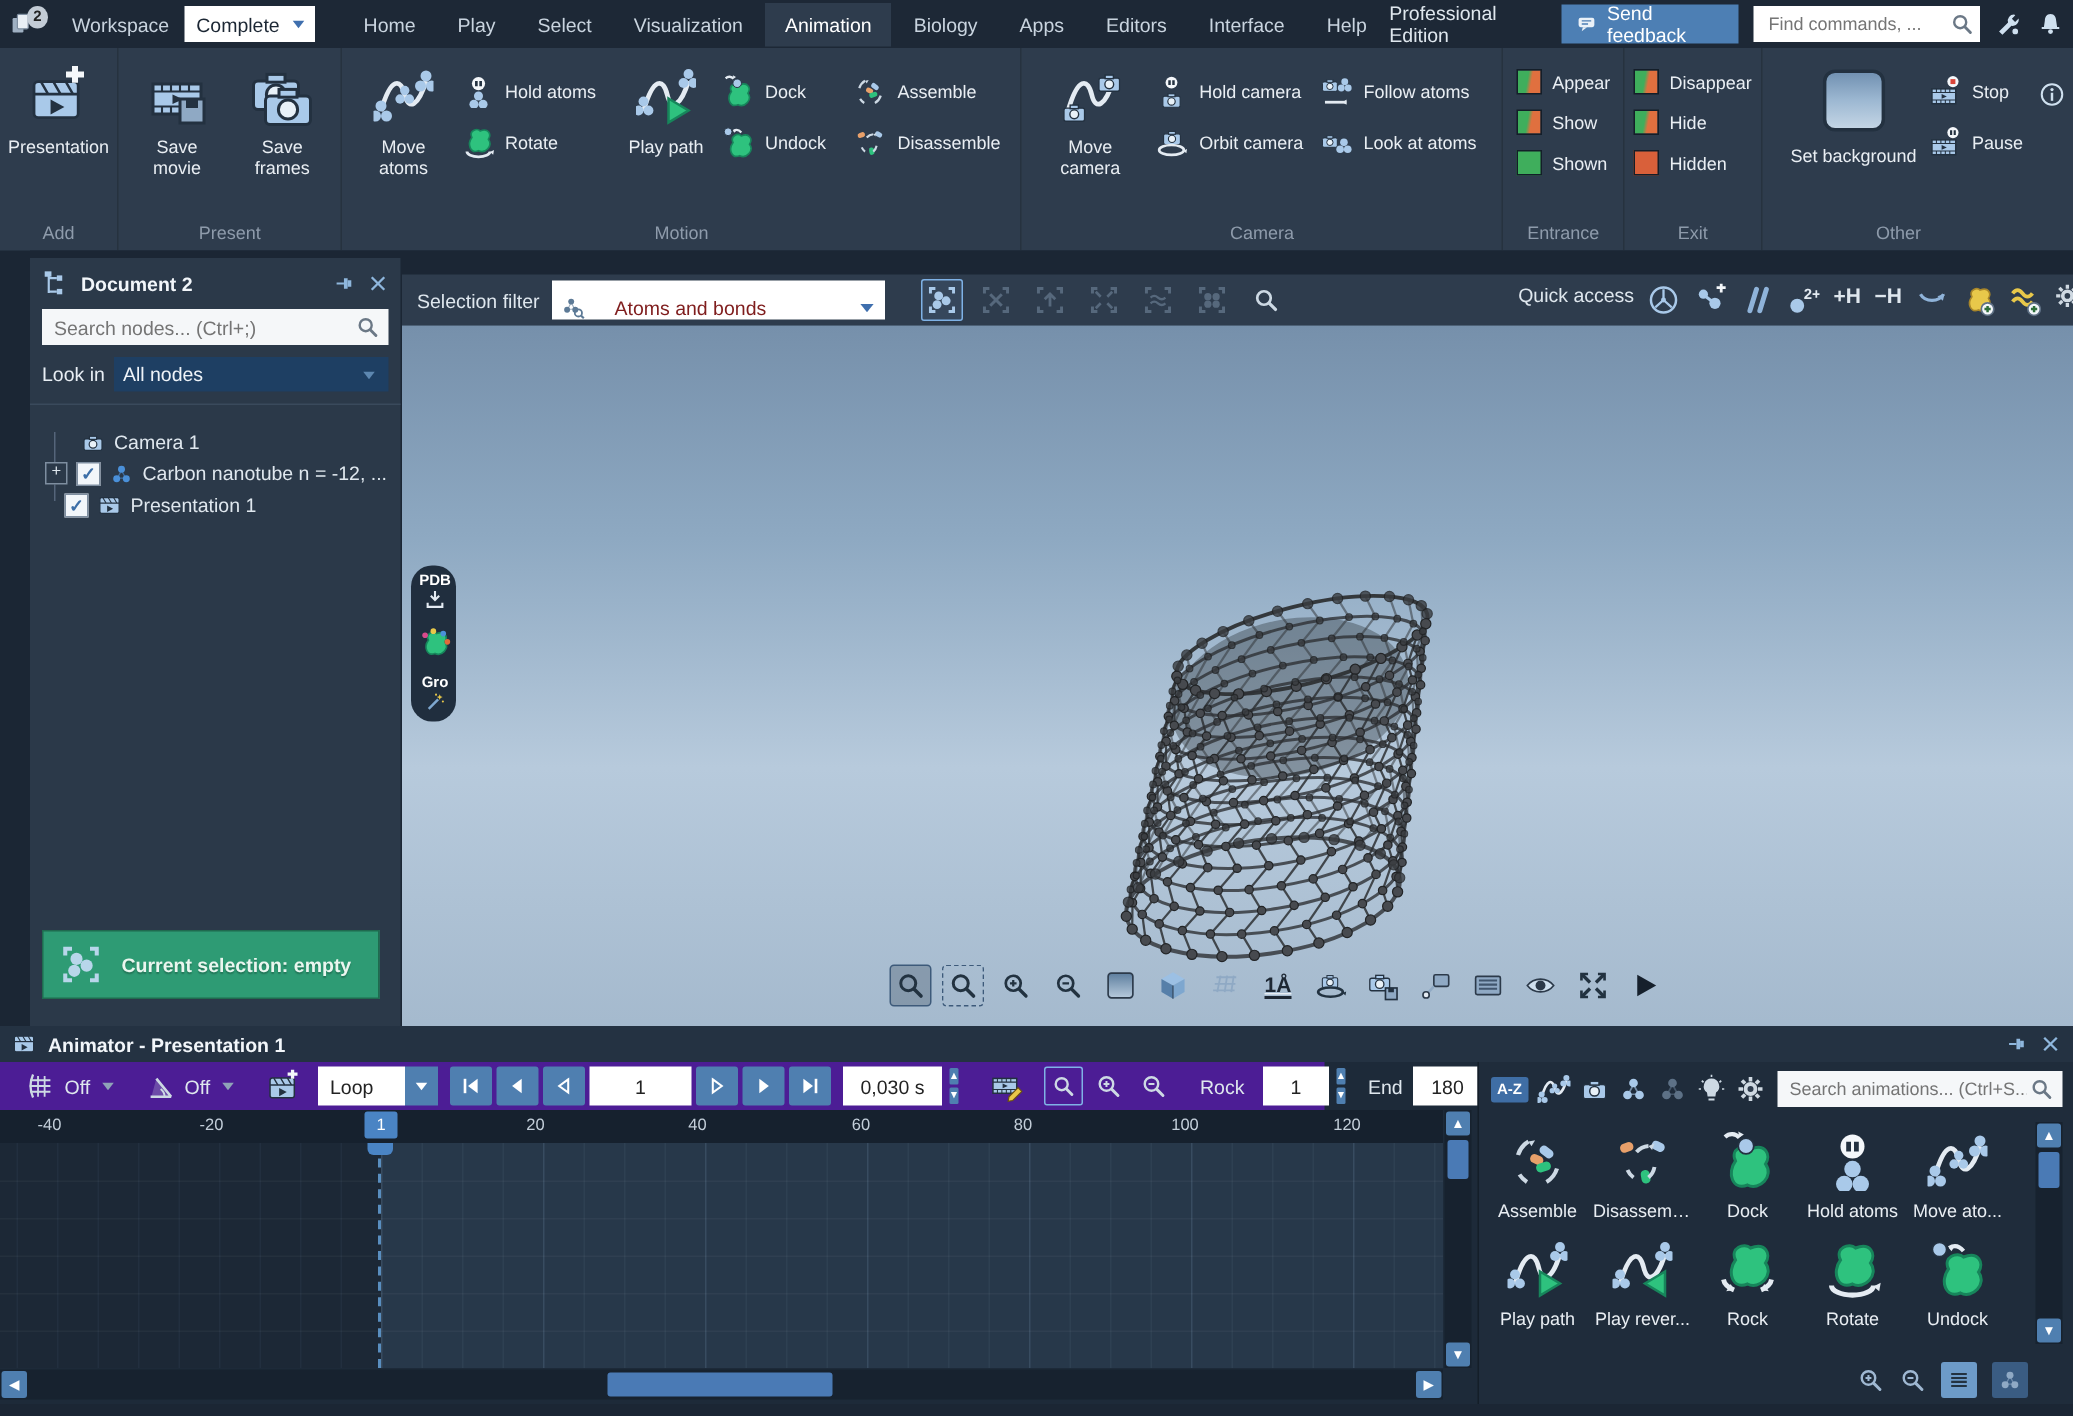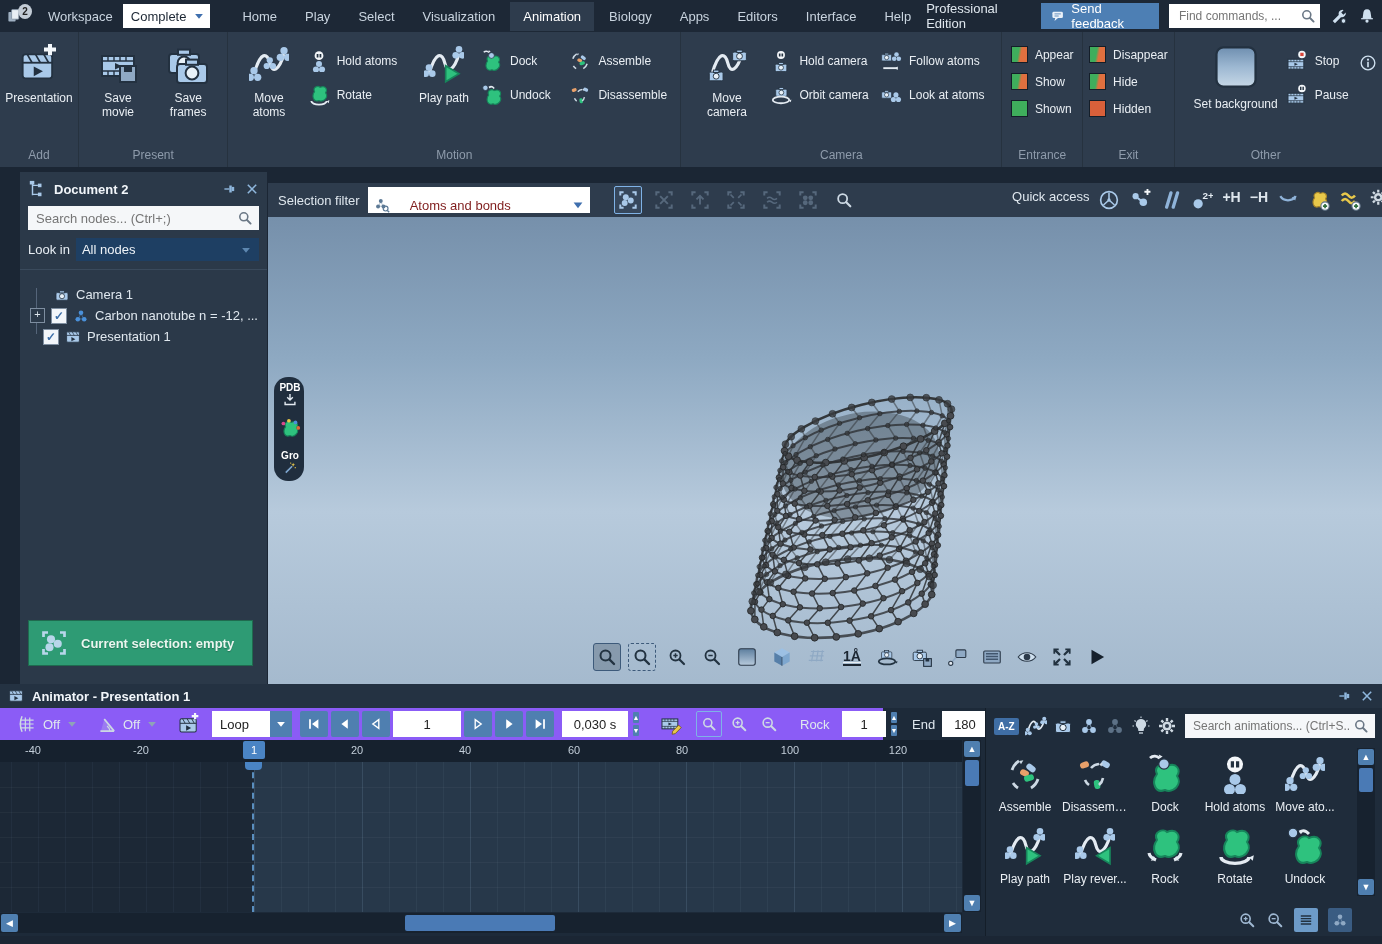--- a/index.html
+++ b/index.html
@@ -70,21 +70,21 @@
   .vbtn.boxed{border-color:#3d5a7a;background:rgba(35,50,68,.25);}
   .vbtn.dashed{border:1px dashed #3d5a7a;}
   .angstrom{font-weight:bold;color:#1d2733;border-bottom:2px solid #1d2733;font-size:14px;line-height:15px;}
   #quickbar{display:flex;align-items:flex-start;gap:9px;margin-left:auto;}
   .qa-ic{color:#a9c9e9;cursor:pointer;}
   .qa-txt{color:#dfe7ee;font-weight:bold;font-size:14px;cursor:pointer;}
   
   #animator{left:0;top:684px;width:1382px;height:252px;background:#1d2a39;}
   #anim-head{left:0;top:0;width:1382px;height:24px;background:#243242;display:flex;align-items:center;gap:8px;padding:0 8px;box-sizing:border-box;}
   #anim-head .t{font-weight:bold;color:#f2f6fa;}
-  #anim-ctrl{left:0;top:24px;width:883px;height:32px;background:#8b5cf6;}
+  #anim-ctrl{left:0;top:24px;width:883px;height:32px;background:#4c1d95;}
   .ctl{position:absolute;top:3px;height:26px;display:flex;align-items:center;}
   .bluebtn{background:#4f7fb0;color:#fff;width:28px;height:26px;display:flex;align-items:center;justify-content:center;cursor:pointer;border-radius:2px;}
   .spin{display:inline-flex;flex-direction:column;gap:2px;width:16px;height:26px;justify-content:center;}
   .spin div{background:#4f7fb0;height:11px;display:flex;align-items:center;justify-content:center;color:#fff;font-size:7px;cursor:pointer;border-radius:1px;}
   .ctl-ic{color:#cdd9e4;cursor:pointer;}
   .ctl-lbl{color:#dfe7ee;}
   .numbox{background:#fff;color:#222;height:26px;display:flex;align-items:center;justify-content:center;box-sizing:border-box;}
   #tl-ruler{left:0;top:56px;width:962px;height:22px;background:#16212e;color:#c3ced9;font-size:11px;}
   .rtick{position:absolute;top:4px;width:40px;text-align:center;}
   .rtick.cur{background:#4a84c4;color:#fff;border-radius:2px;top:1px;height:18px;line-height:18px;padding:0;}

